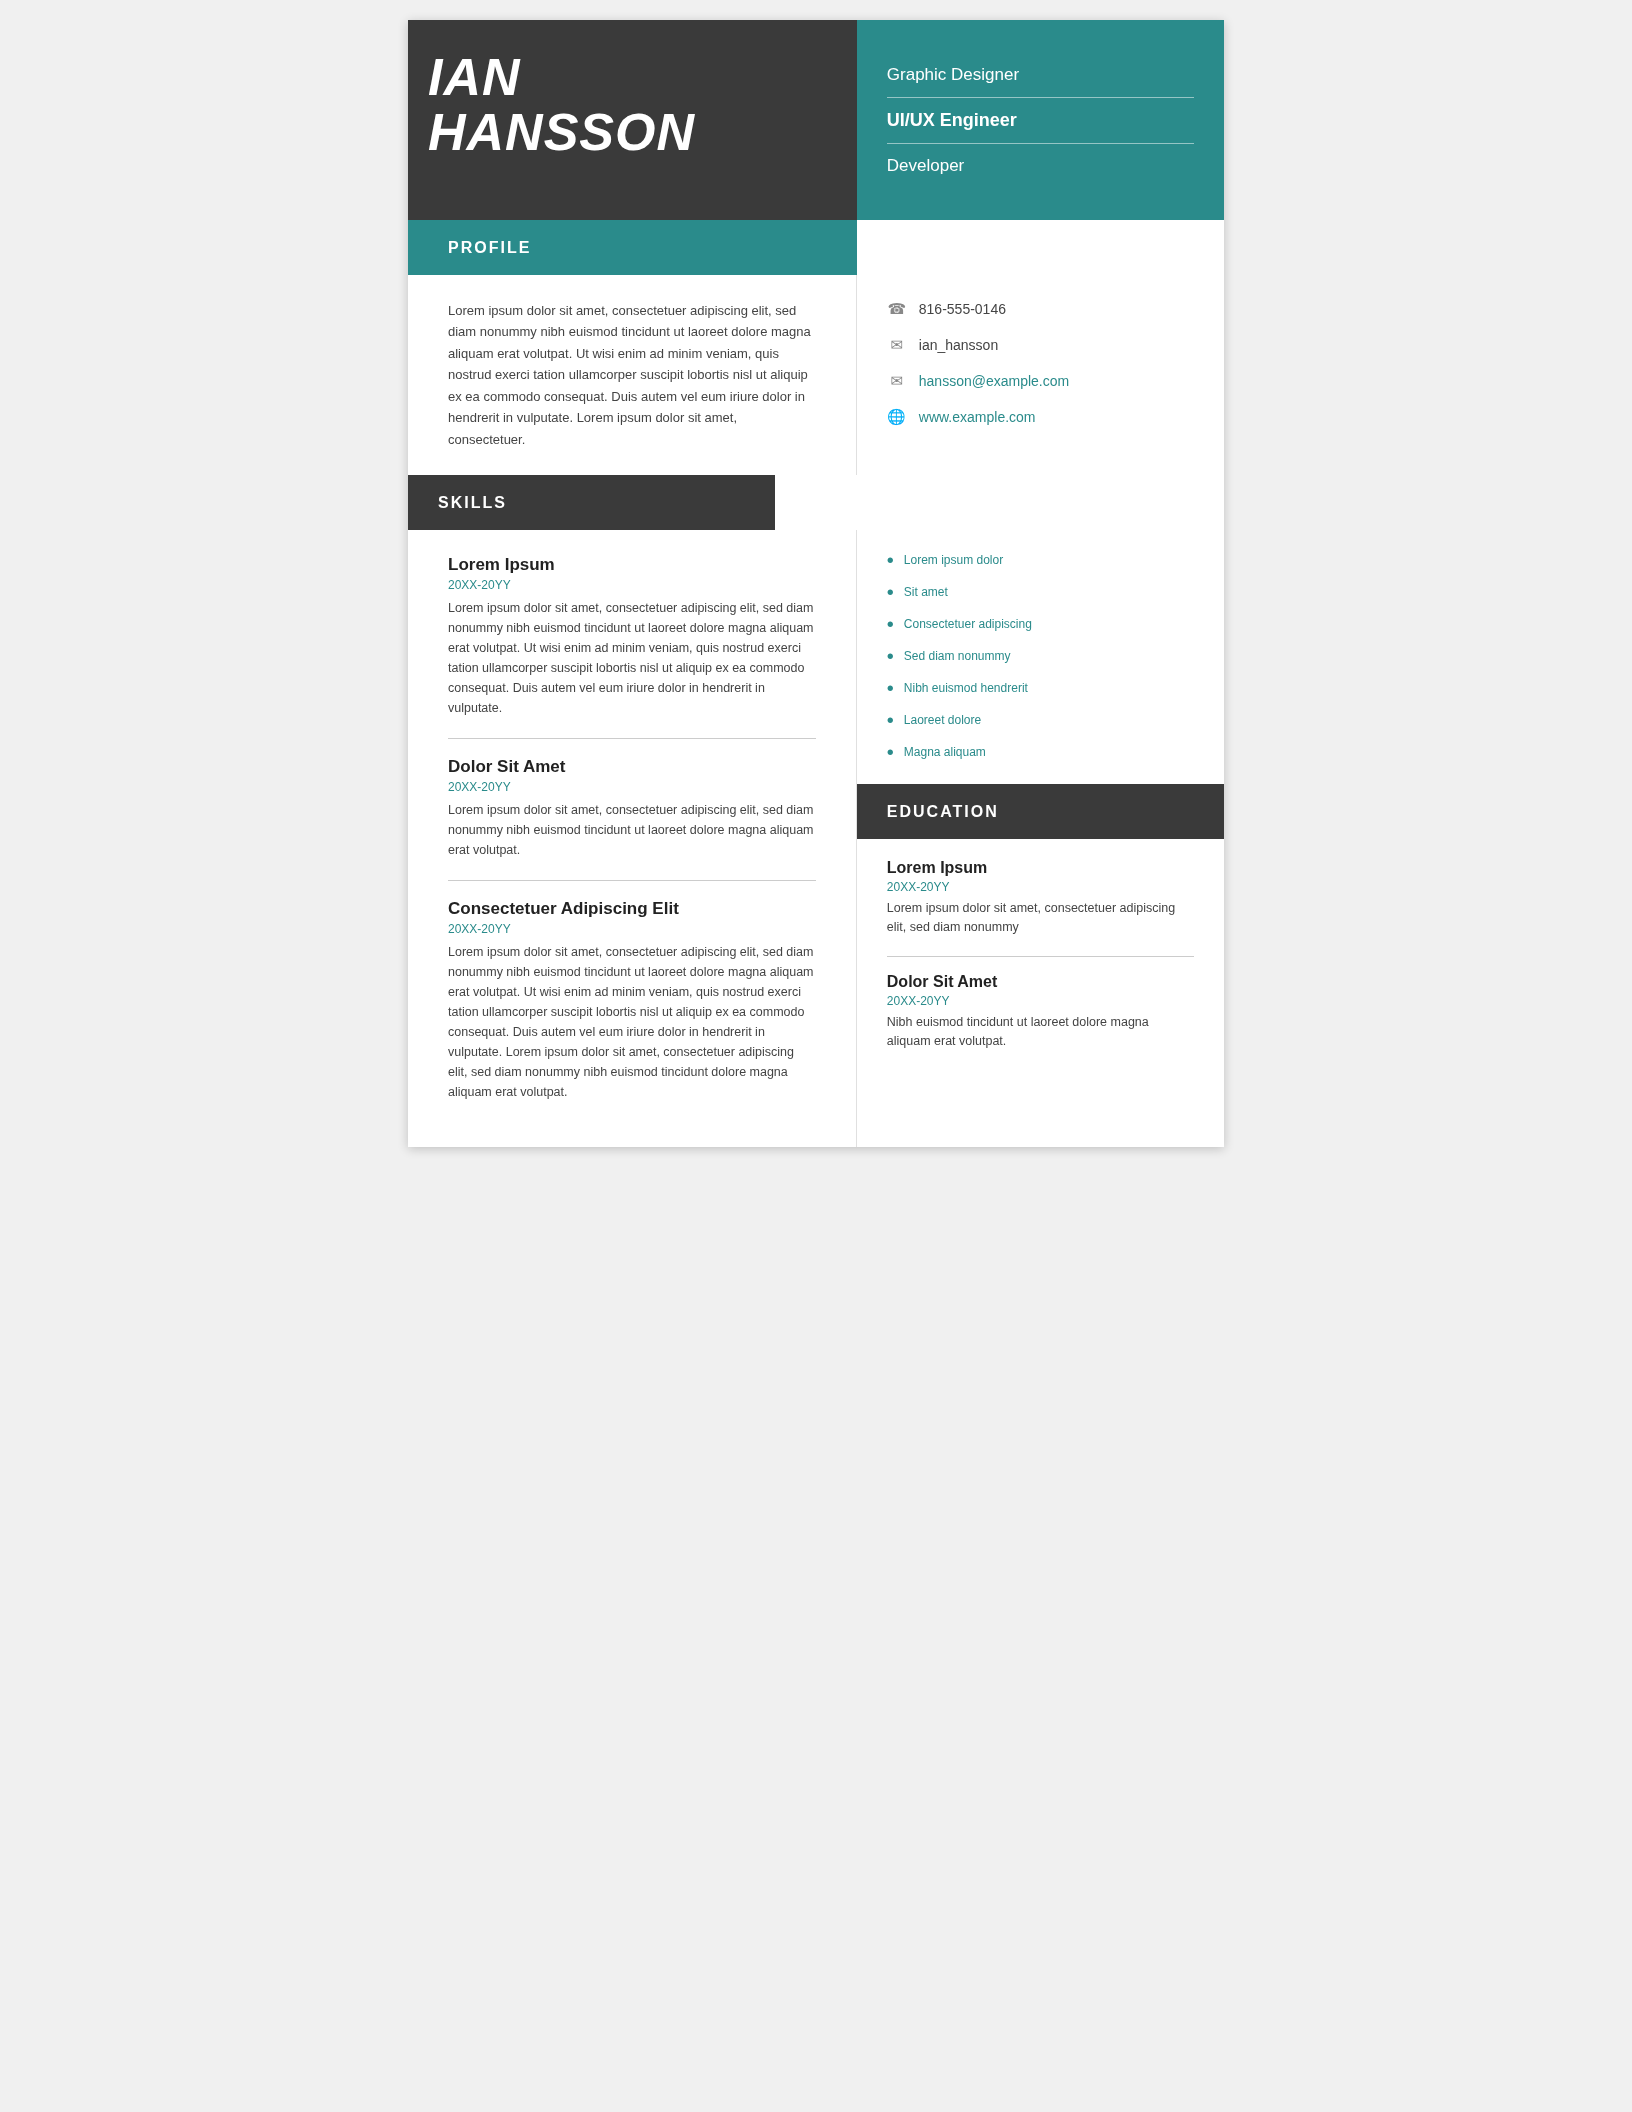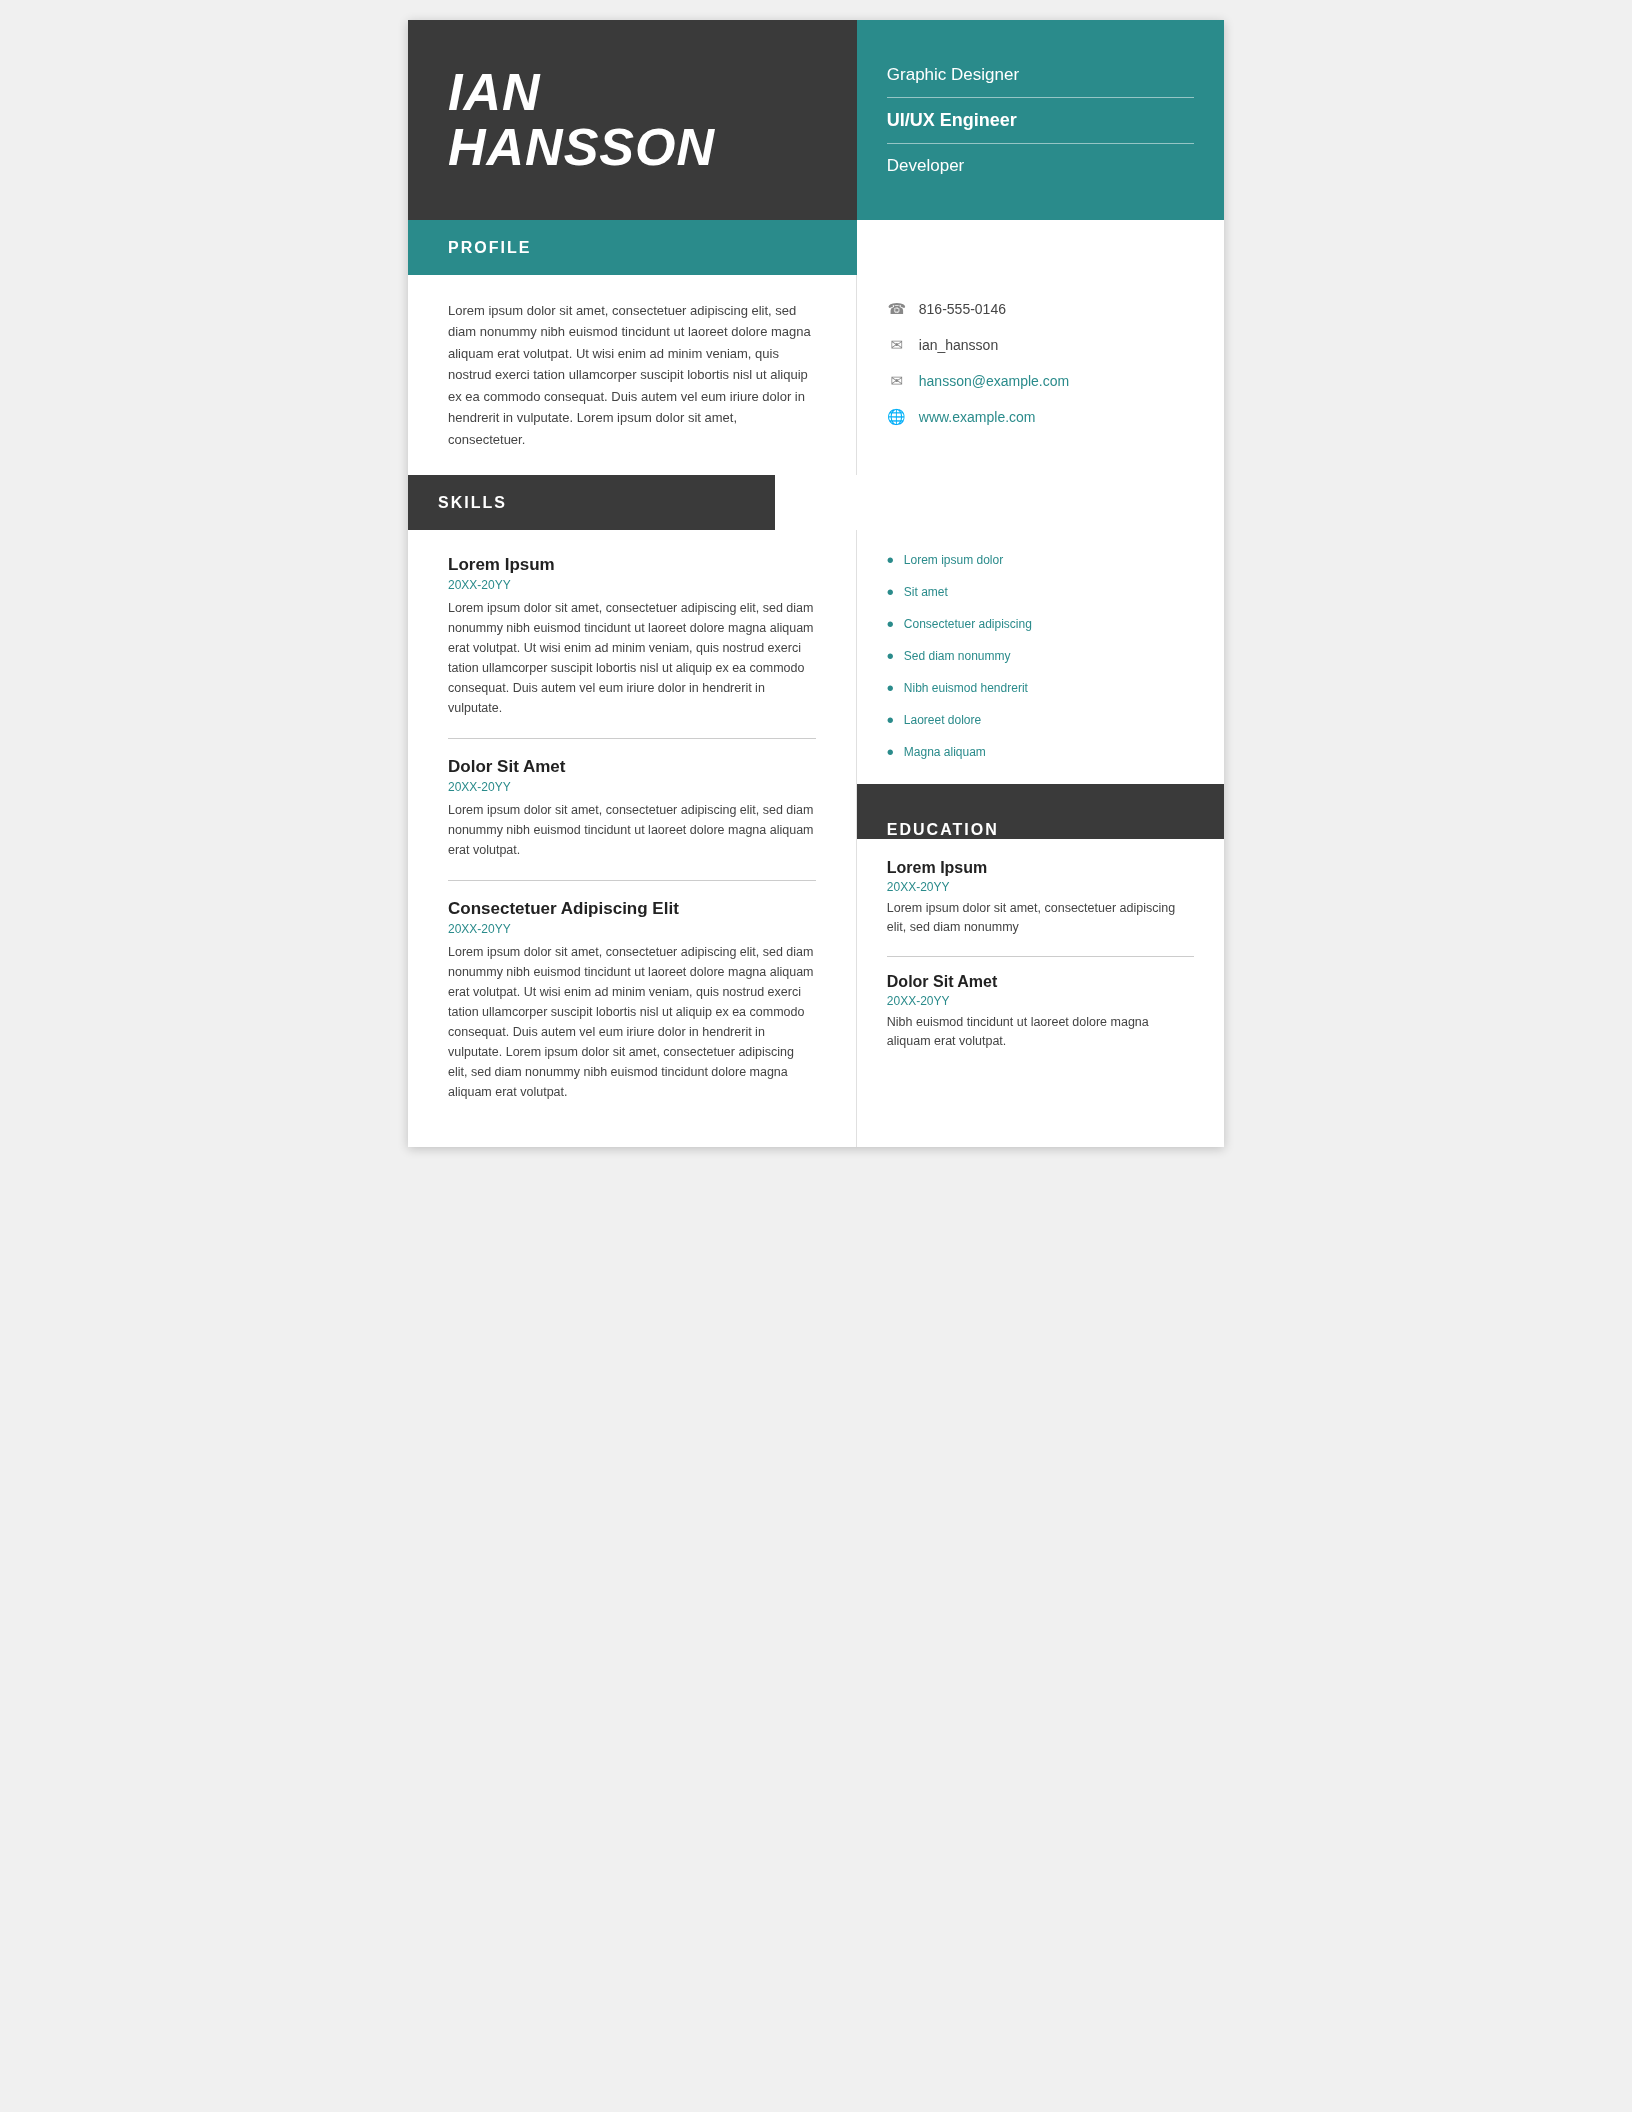--- a/index.html
+++ b/index.html
@@ -19,22 +19,22 @@
 
     
     .header {
       display: flex;
       height: 200px;
     }
     .header-left {
       background: #3a3a3a;
       width: 55%;
       display: flex;
-      align-items: center;
-      padding: 30px 40px;
+      align-items: flex-start;
+      padding: 30px 20px;
     }
     .header-name {
       color: #fff;
       font-size: 52px;
       font-weight: 900;
       line-height: 1.05;
       letter-spacing: 1px;
       text-transform: uppercase;
       font-style: italic;
     }
@@ -327,21 +327,21 @@
             </li>
           <li>
               <span>Laoreet dolore</span>
             </li>
           <li>
               <span>Magna aliquam</span>
             </li>
         </ul>
       </div>
 
-      <div class="section-header-right" style="width:100%; height:55px;align-items:flex-end;">
+      <div class="section-header-right" style="width:100%; height:55px;">
         <span class="section-title">EDUCATION</span>
       </div>
 
       <div class="edu-content">
 
         <div class="edu-item">
           <div class="edu-title">Lorem Ipsum</div>
           <div class="edu-date">20XX-20YY</div>
           <p class="edu-text">Lorem ipsum dolor sit amet, consectetuer adipiscing elit, sed diam nonummy</p>
         </div>

